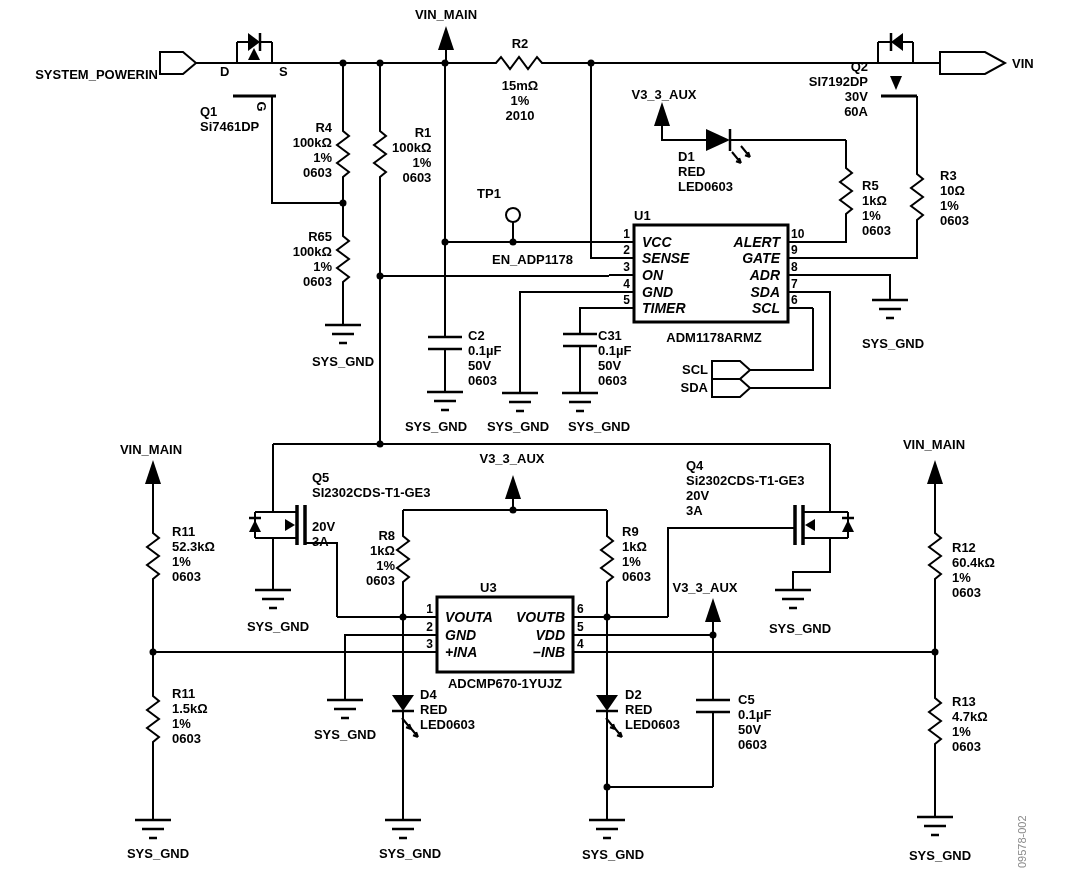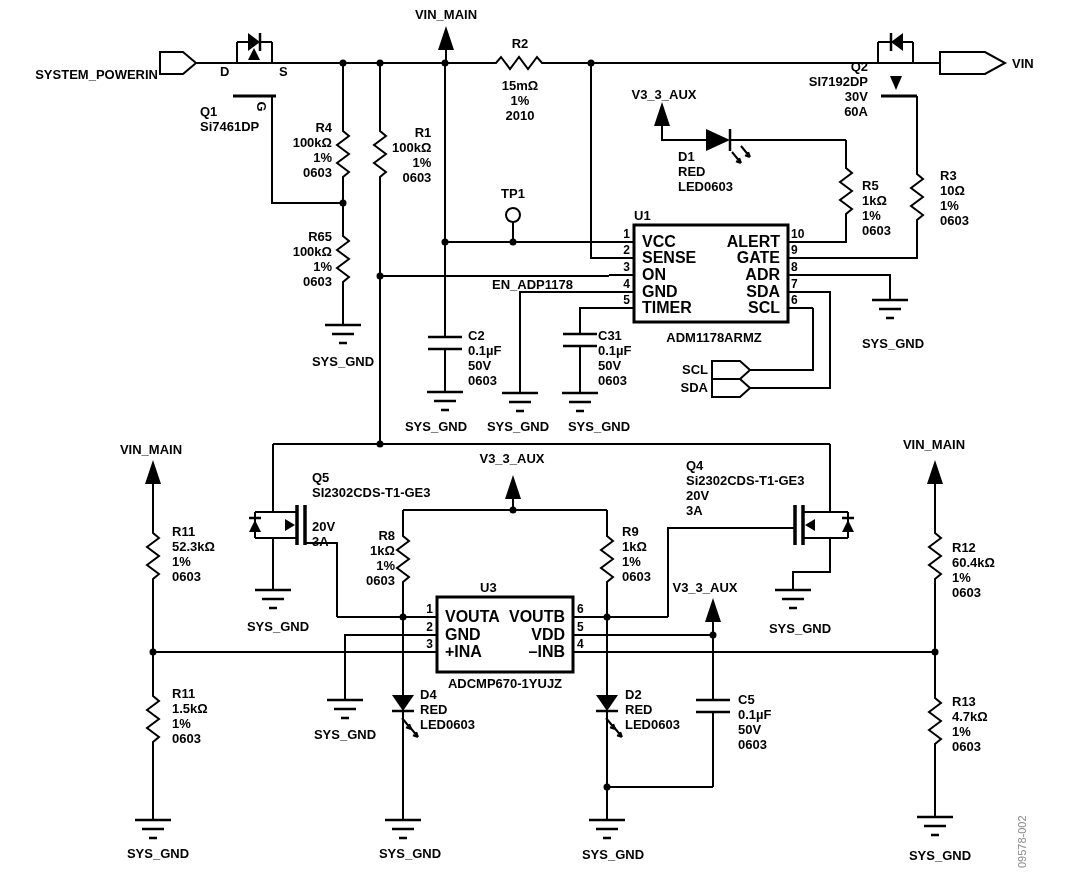--- a/index.html
+++ b/index.html
@@ -2,21 +2,21 @@
 <html><head>
 <meta charset="utf-8">
 <style>
   html,body{margin:0;padding:0;background:#fff;}
   .schematic{position:relative;width:1080px;height:883px;background:#fff;overflow:hidden;
              font-family:"Liberation Sans","DejaVu Sans",sans-serif;}
   .schematic svg{position:absolute;left:0;top:0;}
   .lb{position:absolute;font-weight:bold;font-size:13px;line-height:15px;color:#000;white-space:nowrap;}
   .ctr{text-align:center;}
   .rt{text-align:right;}
-  .pin{position:absolute;font-weight:bold;font-size:16px;line-height:16px;color:#000;white-space:nowrap;}
+  .pin{position:absolute;font-weight:bold;font-size:14px;line-height:16px;color:#000;white-space:nowrap;font-style:italic;}
   .pnum{position:absolute;font-weight:bold;font-size:12px;line-height:14px;color:#000;white-space:nowrap;}
   .rot-g{transform:rotate(90deg);transform-origin:center;}
   .watermark{position:absolute;left:1016px;top:868px;font-size:11px;font-weight:normal;
              color:#8a8a8a;transform:rotate(-90deg);transform-origin:0 0;white-space:nowrap;}
 </style>
 </head>
 <body>
 
 <div class="schematic">
 
@@ -230,36 +230,36 @@
 <div class="lb" style="left:1012px;top:56px;">VIN</div>
 <div class="lb rt" style="left:660px;top:362px;width:48px;">SCL</div>
 <div class="lb rt" style="left:660px;top:380px;width:48px;">SDA</div>
 
 <div class="lb ctr" style="left:400px;top:7px;width:92px;">VIN_MAIN</div>
 <div class="lb ctr" style="left:105px;top:442px;width:92px;">VIN_MAIN</div>
 <div class="lb ctr" style="left:888px;top:437px;width:92px;">VIN_MAIN</div>
 <div class="lb ctr" style="left:620px;top:87px;width:88px;">V3_3_AUX</div>
 <div class="lb ctr" style="left:467px;top:451px;width:90px;">V3_3_AUX</div>
 <div class="lb ctr" style="left:660px;top:580px;width:90px;">V3_3_AUX</div>
-<div class="lb" style="left:492px;top:277px;">EN_ADP1178</div>
+<div class="lb" style="left:492px;top:252px;">EN_ADP1178</div>
 
 <div class="lb ctr" style="left:303px;top:354px;width:80px;">SYS_GND</div>
 <div class="lb ctr" style="left:396px;top:419px;width:80px;">SYS_GND</div>
 <div class="lb ctr" style="left:478px;top:419px;width:80px;">SYS_GND</div>
 <div class="lb ctr" style="left:559px;top:419px;width:80px;">SYS_GND</div>
 <div class="lb ctr" style="left:853px;top:336px;width:80px;">SYS_GND</div>
 <div class="lb ctr" style="left:238px;top:619px;width:80px;">SYS_GND</div>
 <div class="lb ctr" style="left:305px;top:727px;width:80px;">SYS_GND</div>
 <div class="lb ctr" style="left:760px;top:621px;width:80px;">SYS_GND</div>
 <div class="lb ctr" style="left:370px;top:846px;width:80px;">SYS_GND</div>
 <div class="lb ctr" style="left:573px;top:847px;width:80px;">SYS_GND</div>
 <div class="lb ctr" style="left:118px;top:846px;width:80px;">SYS_GND</div>
 <div class="lb ctr" style="left:900px;top:848px;width:80px;">SYS_GND</div>
 
-<div class="lb ctr" style="left:495px;top:186px;width:36px;">TP1</div>
+<div class="lb ctr" style="left:471px;top:186px;width:36px;">TP1</div>
 
 <div class="lb" style="left:200px;top:104px;">
   <div>Q1</div>
       <div>Si7461DP</div>
 </div>
 <div class="lb" style="left:220px;top:64px;">D</div>
 <div class="lb" style="left:279px;top:64px;">S</div>
 <div class="lb rot-g" style="left:256px;top:99px;">G</div>
 <div class="lb rt" style="left:768px;top:59px;width:100px;">
   <div>Q2</div>

